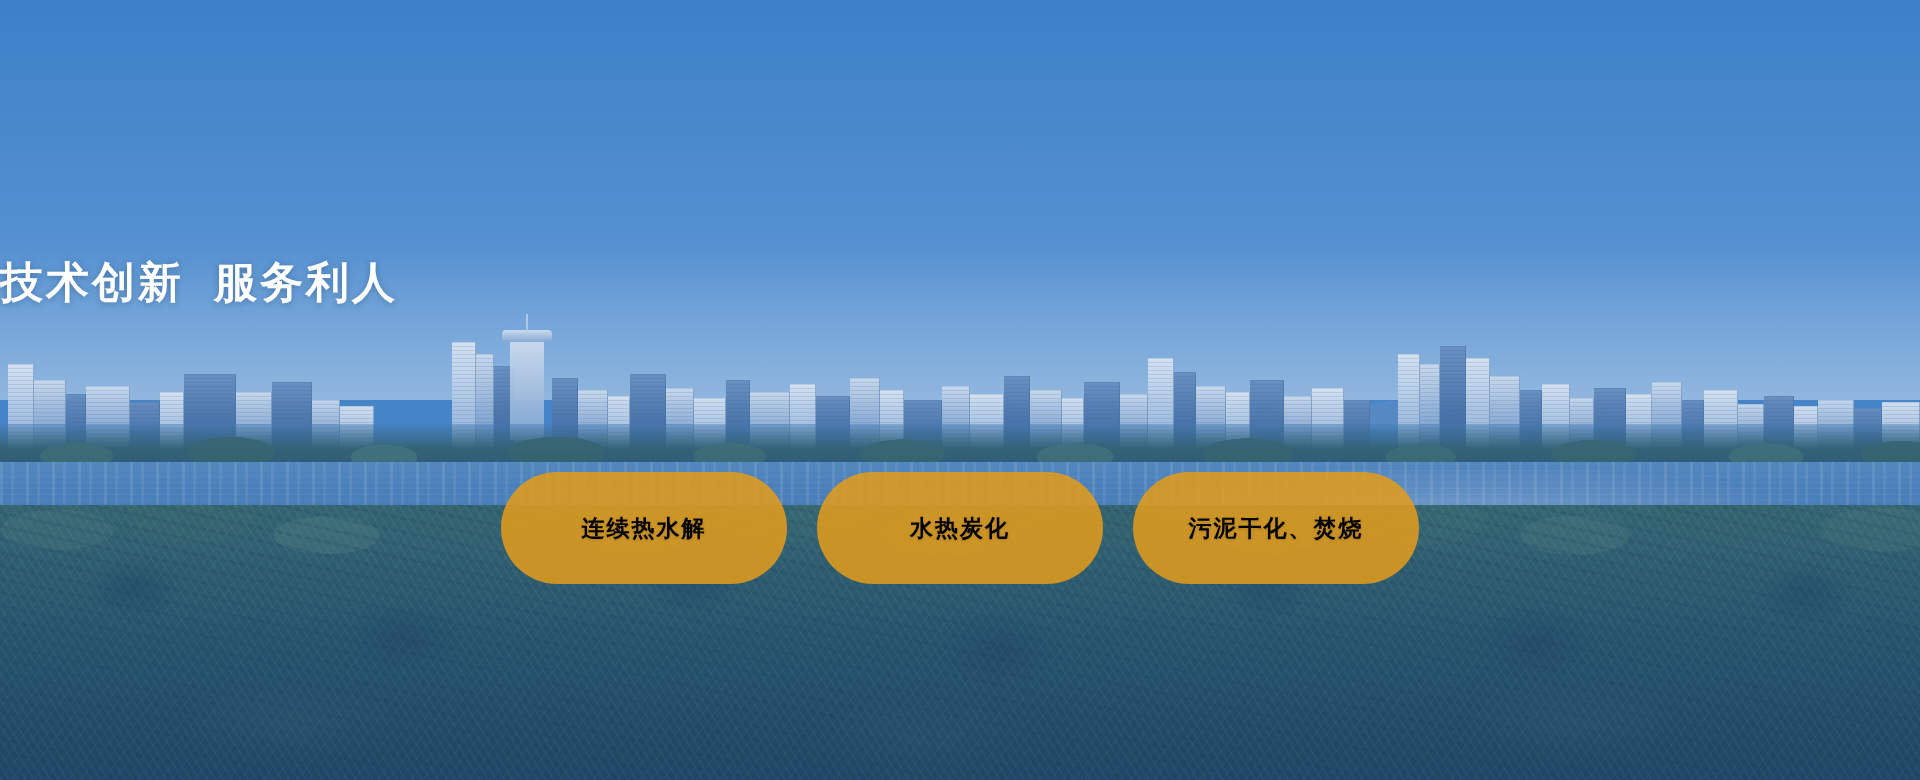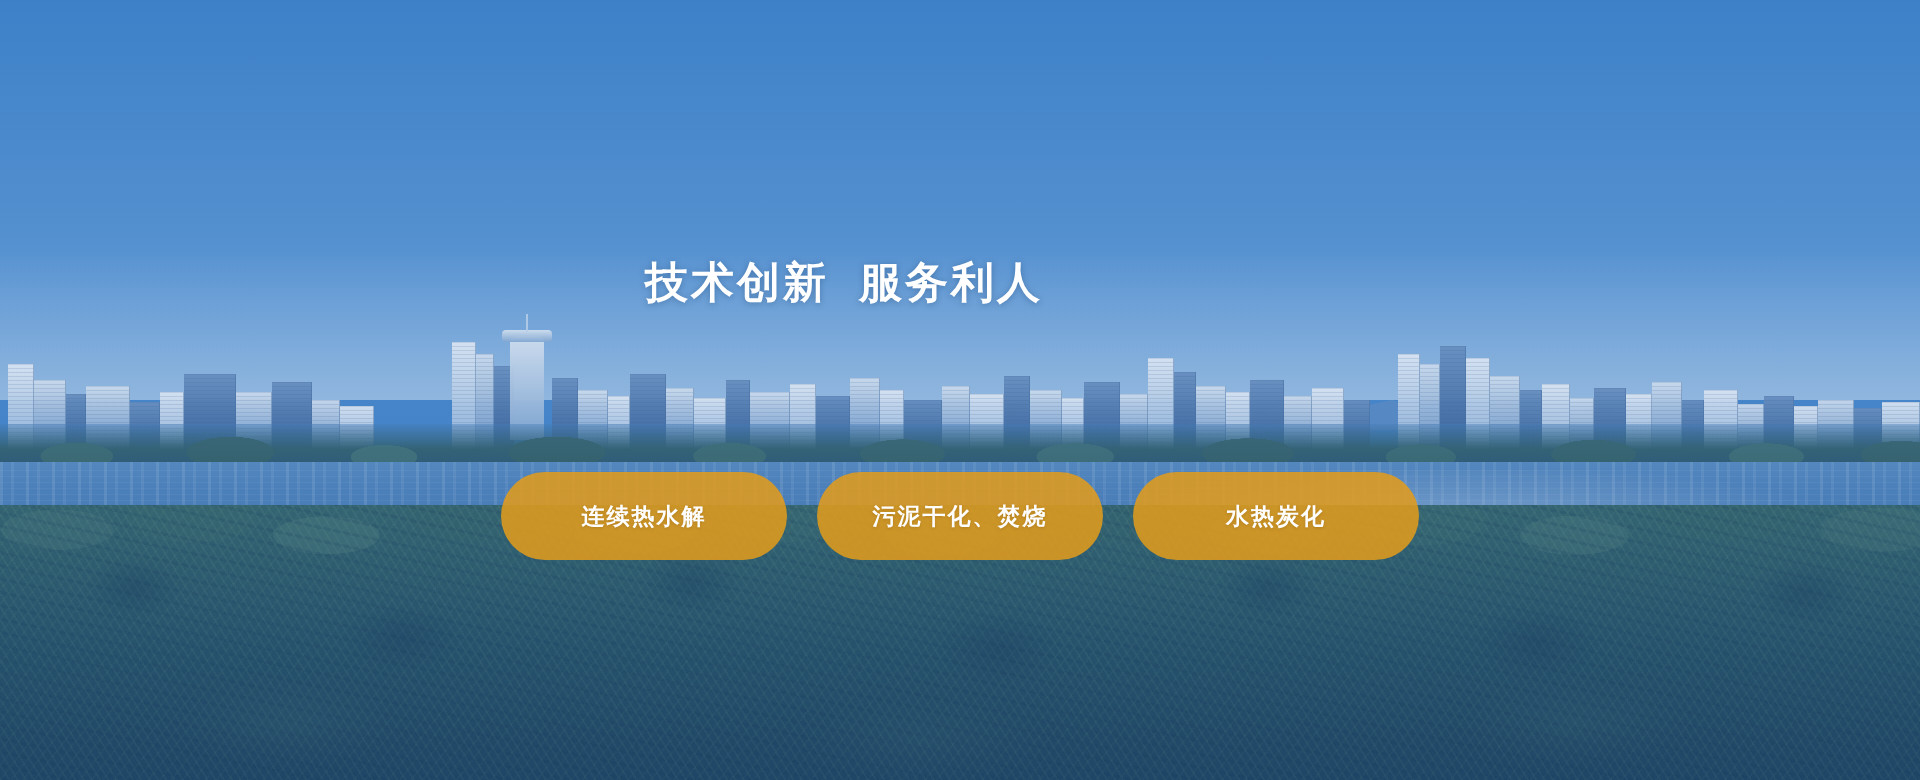--- a/index.html
+++ b/index.html
@@ -189,21 +189,21 @@
     position:absolute; left:0; top:0;
     width:1920px; height:780px;
     background:linear-gradient(to bottom, rgba(40,100,175,0.05) 0%, rgba(34,84,155,0.12) 55%, rgba(26,66,130,0.18) 100%);
     pointer-events:none;
   }
 
   
   .copy {
     position:absolute; left:0; top:258px;
     width:1688px;
-    text-align:center;
+    text-align:left;
     z-index:6;
   }
   .headline {
     color:#ffffff;
     font-size:43px;
     font-weight:bold;
     letter-spacing:3px;
     line-height:1.15;
     text-shadow:0 1px 6px rgba(20,55,100,0.35);
     white-space:pre;
@@ -222,25 +222,25 @@
   .btn-row {
     position:absolute; left:0; top:472px;
     width:1920px;
     display:flex;
     justify-content:center;
     align-items:flex-start;
     gap:30px;
     z-index:7;
   }
   .pill {
-    height:88px;
+    height:112px;
     border:none;
     border-radius:58px;
     background:rgba(226,155,28,0.87);
-    color:#ffffff;
+    color:#000000;
     font-family:"Liberation Sans","DejaVu Sans",sans-serif;
     font-size:23px;
     font-weight:bold;
     letter-spacing:2px;
     display:flex;
     align-items:center;
     justify-content:center;
     cursor:pointer;
     text-shadow:0 1px 3px rgba(120,75,10,0.30);
     backdrop-filter:saturate(1.1);
@@ -350,17 +350,17 @@
   <div class="veg-tint"></div>
 
   <div class="grade"></div>
 
   <div class="copy">
     <div class="headline">技术创新  服务利人</div>
   </div>
 
   <div class="btn-row">
     <button class="pill w1">连续热水解</button>
+    <button class="pill w2">水热炭化</button>
     <button class="pill w3">污泥干化、焚烧</button>
-    <button class="pill w2">水热炭化</button>
   </div>
 
 </div>
 
 </body></html>

